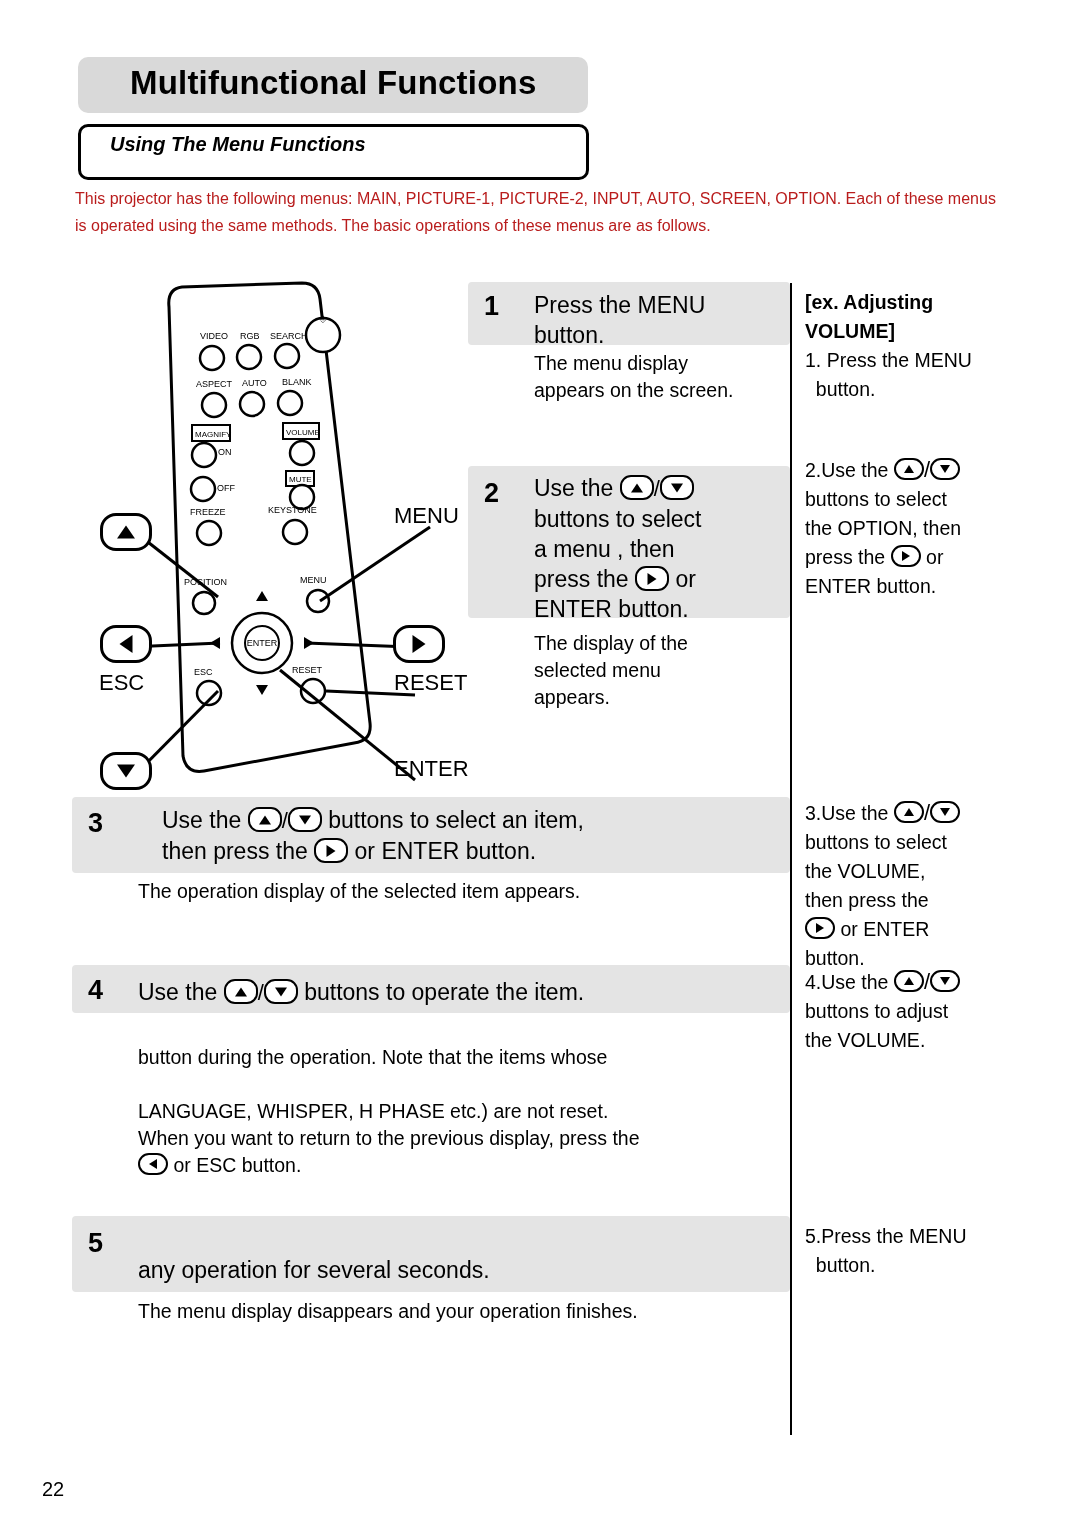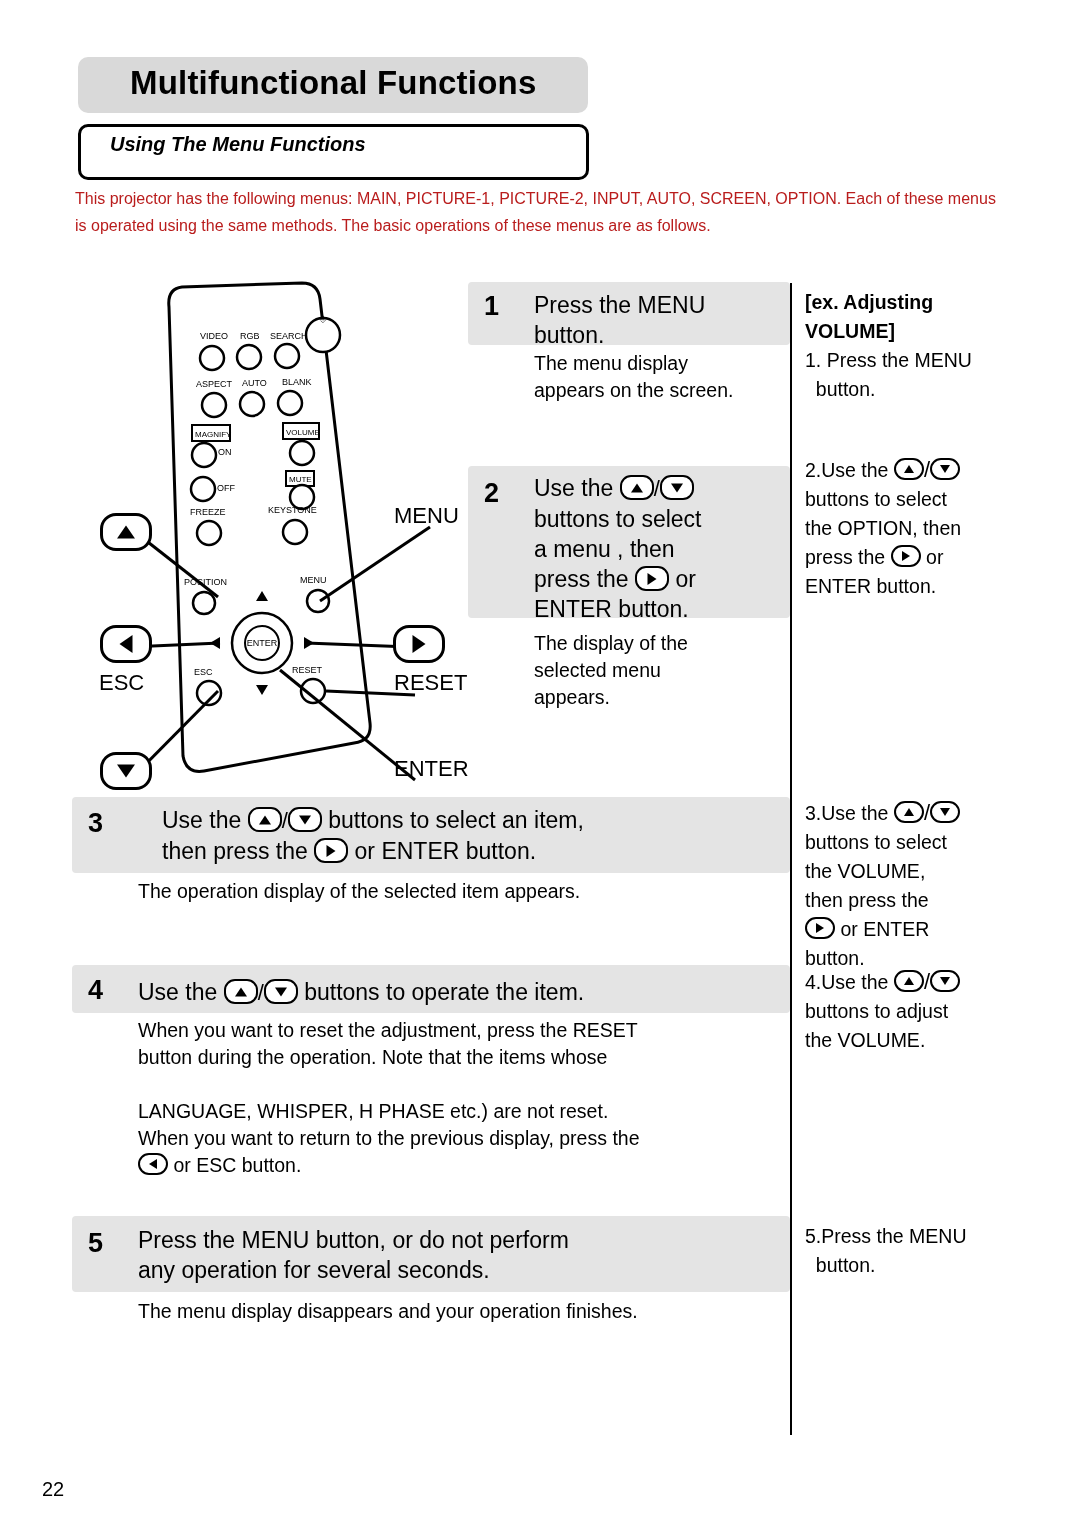--- a/index.html
+++ b/index.html
@@ -341,34 +341,34 @@
 
 <div class="step-box" style="left:72px; top:965px; width:718px; height:48px;"></div>
 <div class="step-white" style="left:134px; top:1013px; width:656px; height:195px;"></div>
 <div class="step-num" style="left:88px; top:975px;">4</div>
 <div class="step-head" style="left:138px; top:977px; width:650px;">
   <span>Use the</span>
   <span class="key"><span class="tri tri-up"></span></span><span class="slash">/</span><span class="key"><span class="tri tri-down"></span></span>
   <span>buttons to operate the item.</span>
 </div>
 <div class="step-body" style="left:138px; top:1017px; width:655px;">
-  <span>When you want to reset the adjustment, press the RESET</span><br>
+  <br>
   <span>button during the operation. Note that the items whose</span><br>
   <br>
   <span>LANGUAGE, WHISPER, H PHASE etc.) are not reset.</span><br>
   <span>When you want to return to the previous display, press the</span><br>
   <span class="key sm"><span class="tri tri-left s"></span></span>
   <span>or ESC button.</span>
 </div>
 
 <div class="step-box" style="left:72px; top:1216px; width:718px; height:76px;"></div>
 <div class="step-white" style="left:134px; top:1292px; width:656px; height:72px;"></div>
 <div class="step-num" style="left:88px; top:1228px;">5</div>
 <div class="step-head" style="left:138px; top:1225px; width:655px;">
-  <span>Press  the  MENU  button,  or  do  not  perform</span><br>
+  <br>
   <span>any operation for several seconds.</span>
 </div>
 <div class="step-body" style="left:138px; top:1298px; width:650px;">
   <span>The menu display disappears and your operation finishes.</span>
 </div>
 
 <div class="divider"></div>
 
 <div class="rt rt-bold" style="left:805px; top:288px;">
   <span>[ex. Adjusting</span><br>

